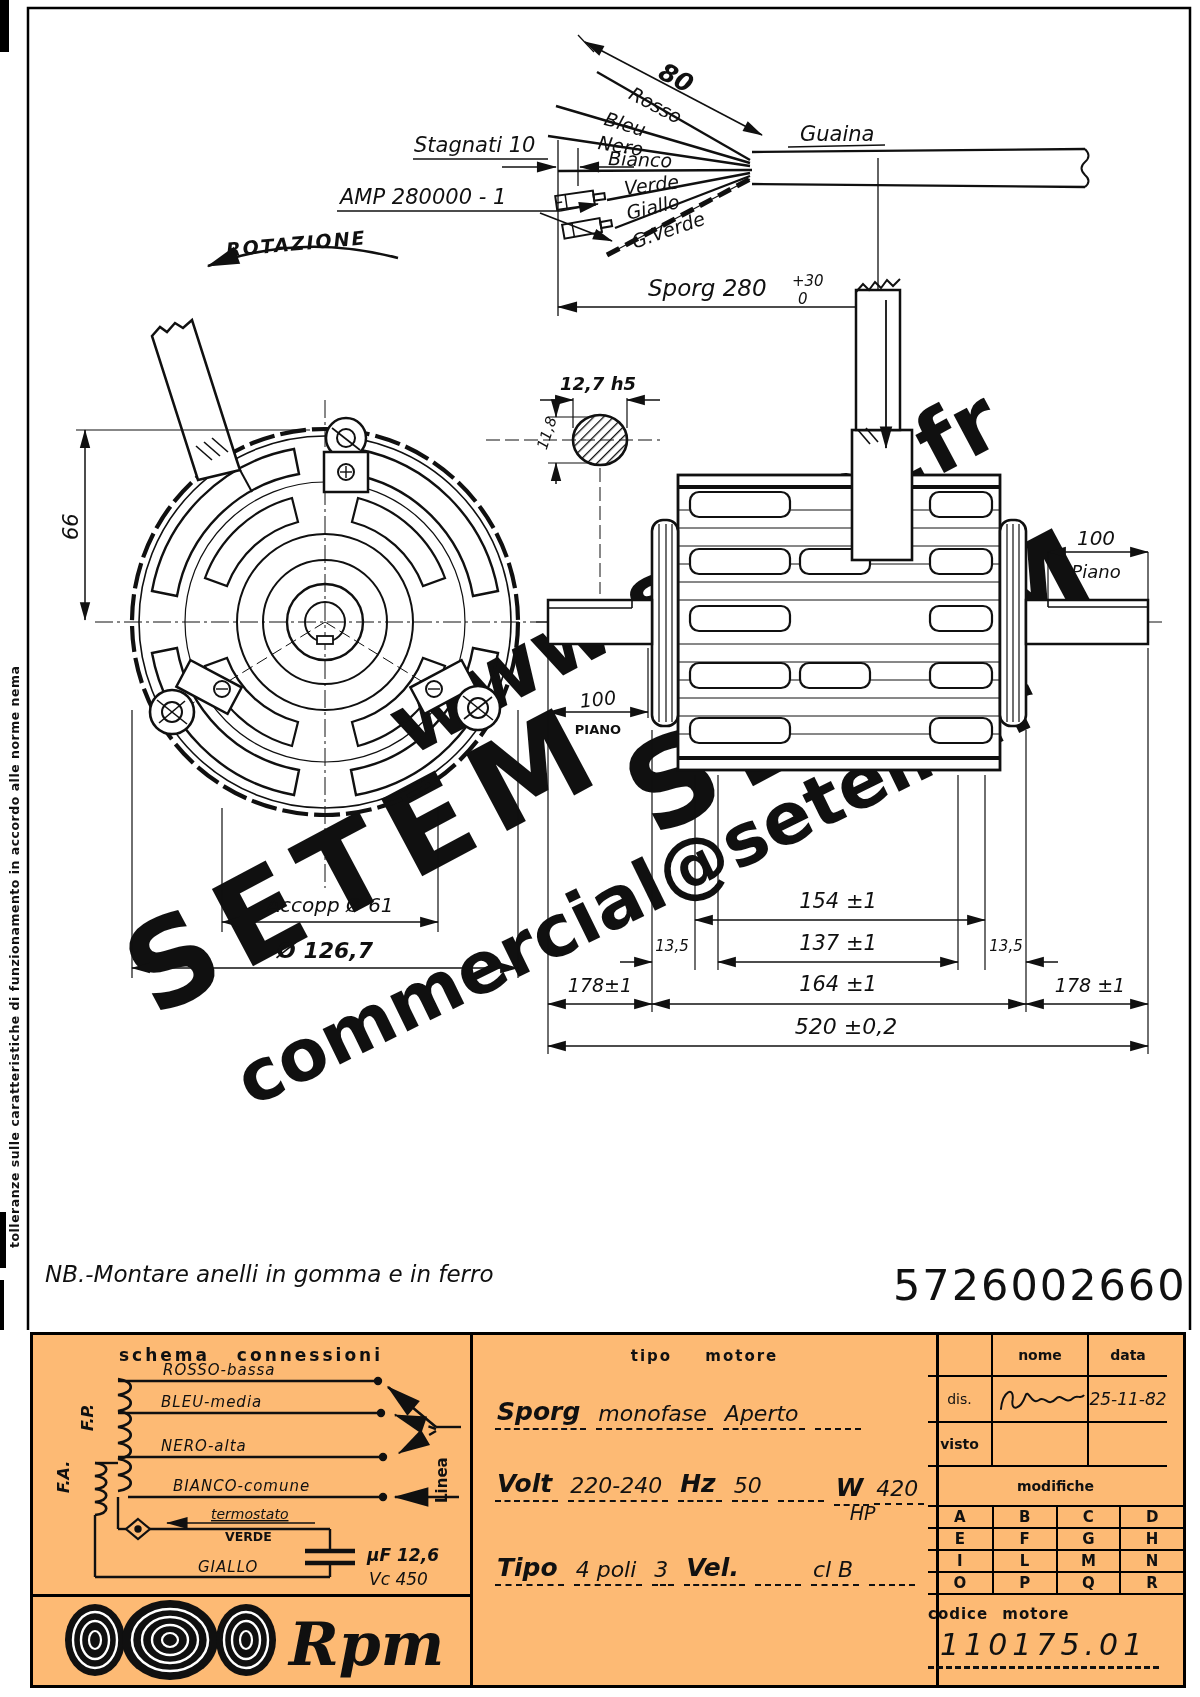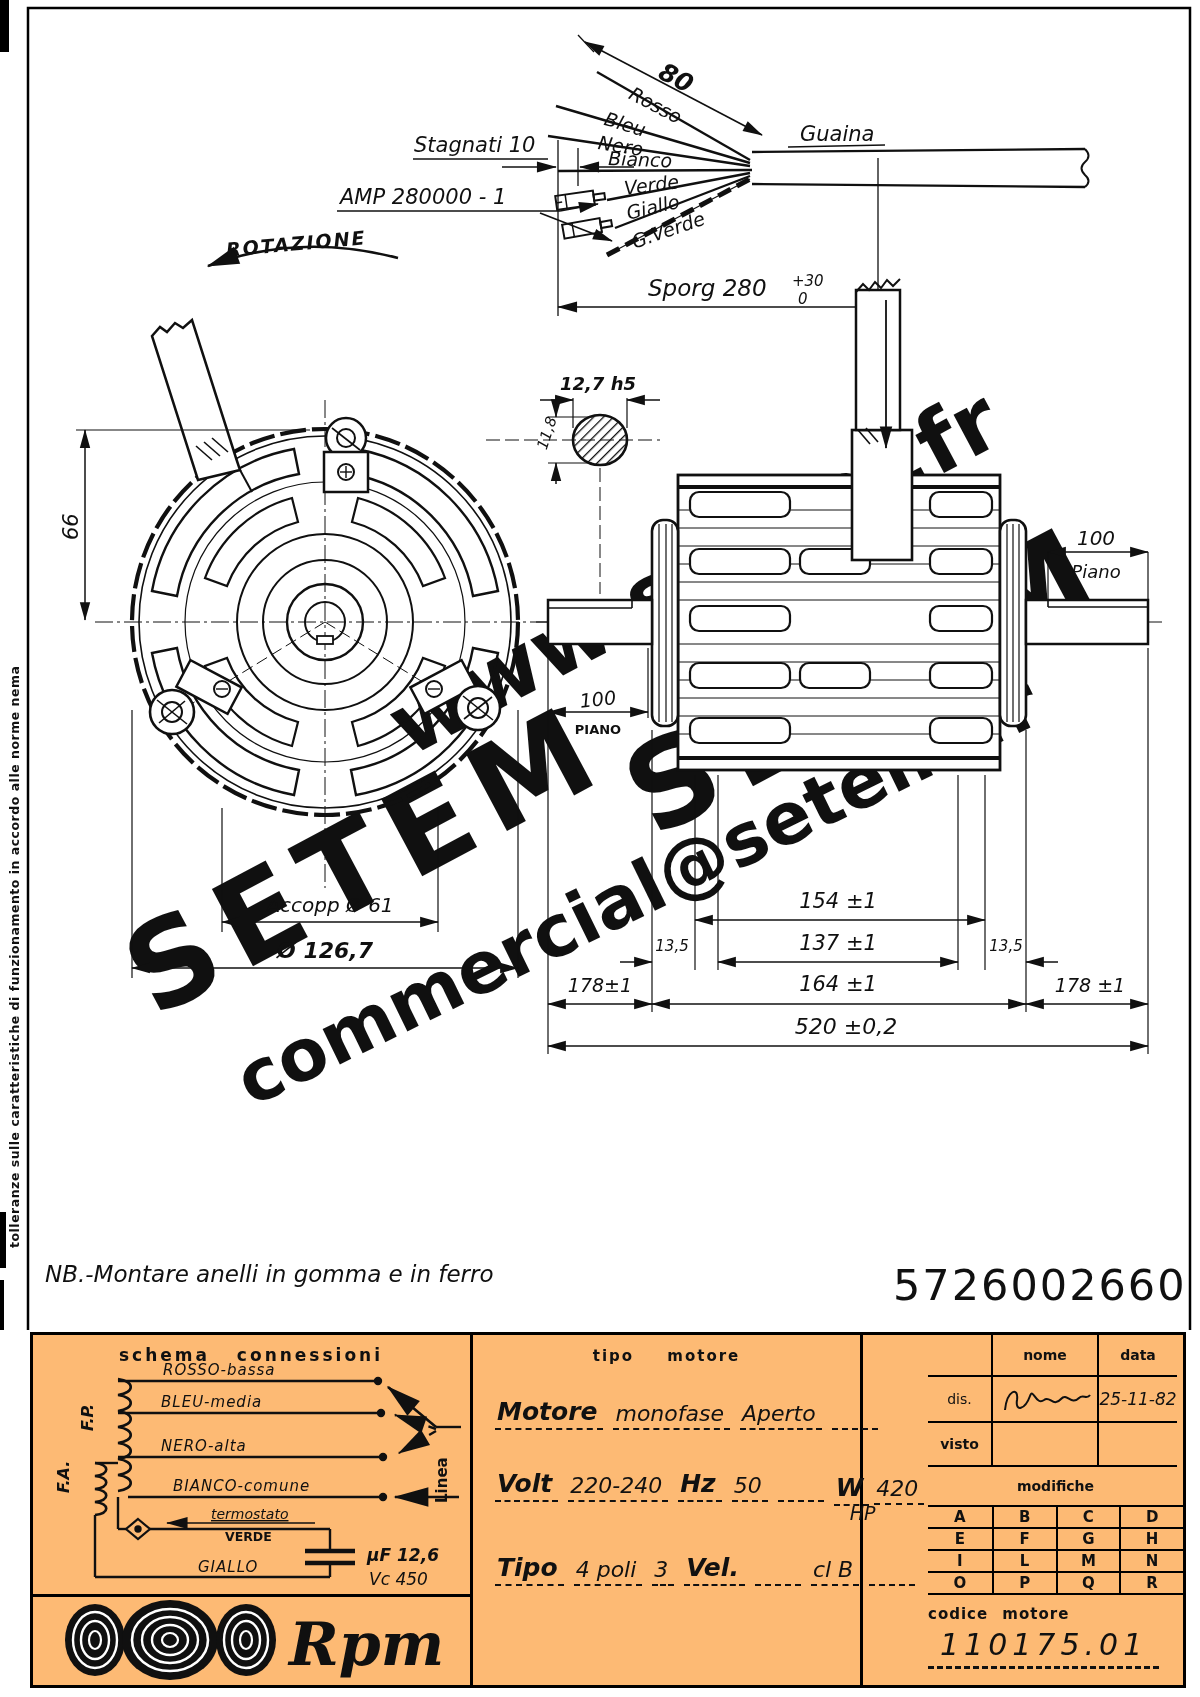--- a/index.html
+++ b/index.html
@@ -12,41 +12,41 @@
   #margin-note{
     position:absolute; left:7px; top:1248px; width:905px;
     transform:rotate(-90deg); transform-origin:0 0;
     font-size:12.5px; font-weight:bold; letter-spacing:.5px; white-space:nowrap;
   }
 
   
   .tb { position:absolute; left:30px; top:1332px; width:1156px; height:356px; border:3px solid #000; background:#fdba74; }
   .tb .c1   { position:absolute; left:0; top:0; width:440px; height:262px; border-right:3px solid #000; border-bottom:3px solid #000; }
   .tb .c1l  { position:absolute; left:0; top:262px; width:440px; height:88px; border-right:3px solid #000; }
-  .tb .c2   { position:absolute; left:440px; top:0; width:390px; height:350px; border-right:3px solid #000; }
+  .tb .c2   { position:absolute; left:440px; top:0; width:466px; height:350px; border-right:3px solid #000; }
   .tb .c3   { position:absolute; left:895px; top:0; width:255px; height:350px; font-size:14px; }
 
   .c2h { position:absolute; top:12px; width:100%; text-align:center; font-weight:bold; font-size:15px; letter-spacing:2px; word-spacing:26px; }
   .c2row { position:absolute; left:22px; display:flex; align-items:flex-end; gap:10px; white-space:nowrap; }
   .lbl  { font-weight:bold; font-style:italic; font-size:25px; }
   .hw   { font-style:italic; font-size:22px; }
   .du   { border-bottom:2.5px dashed #111; padding:0 6px 2px 2px; }
   .dufill { display:inline-block; width:46px; border-bottom:2.5px dashed #111; height:1em; }
   .whp { position:relative; }
   .whp .hp { position:absolute; left:16px; top:29px; font-size:19px; font-weight:normal; font-style:italic; }
 
   .c3 .row { position:absolute; left:0; width:255px; display:flex; }
   .c3 .cell { border-left:2px solid #000; border-bottom:2px solid #000; display:flex; align-items:center; justify-content:center; }
   .c3 .cell:first-child { border-left:none; }
   .r-head { top:0; height:42px; }
   .r-dis  { top:42px; height:46px; }
   .r-vis  { top:88px; height:44px; }
   .r-modh { top:132px; height:40px; }
   .r-modh .cell{ width:255px; font-weight:bold; }
-  .w1{width:63px;} .w2{width:106px;} .w3{width:80px;}
+  .w1{width:63px;} .w2{width:96px;} .w3{width:80px;}
   .mgrid { position:absolute; top:172px; left:0; width:255px; height:88px; display:grid; grid-template-columns:repeat(4,1fr); grid-template-rows:repeat(4,1fr); }
   .mgrid span { border-left:2px solid #000; border-bottom:2px solid #000; display:flex; align-items:center; justify-content:center; font-weight:bold; font-size:15px; }
   .mgrid span:nth-child(4n+1){ border-left:none; }
   .r-cod { position:absolute; top:260px; left:0; width:255px; height:90px; text-align:left; }
   .r-cod .codlbl { margin-top:10px; font-weight:bold; font-size:15px; letter-spacing:1px; word-spacing:8px; }
   .r-cod .codval { margin-top:4px; font-style:italic; font-size:30px; letter-spacing:5px; display:inline-block; border-bottom:3px dashed #111; padding:0 12px 4px; }
   .smallcap { font-weight:bold; font-size:14px; }
   .hwdate { font-style:italic; font-size:17px; }
 </style>
 </head>
@@ -434,21 +434,21 @@
         <ellipse cx="213" cy="43" rx="14" ry="19" fill="none" stroke="#fff" stroke-width="2.4"></ellipse>
         <ellipse cx="213" cy="43" rx="6" ry="9" fill="none" stroke="#fff" stroke-width="2.2"></ellipse>
       </g>
       <text x="256" y="68" font-size="60" font-weight="bold" font-style="italic" font-family="DejaVu Serif, serif">Rpm</text>
     </svg>
   </div>
 
   <div class="c2">
     <div class="c2h">tipo motore</div>
     <div class="c2row" style="top:62px">
-      <span class="lbl du">Motore</span>
+      <span class="lbl du">Sporg</span>
       <span class="hw du">monofase</span>
       <span class="hw du">Aperto</span>
       <span class="dufill"></span>
     </div>
     <div class="c2row" style="top:134px">
       <span class="lbl du">Volt</span>
       <span class="hw du">220-240</span>
       <span class="lbl du">Hz</span>
       <span class="hw du">50</span>
       <span class="dufill"></span>

